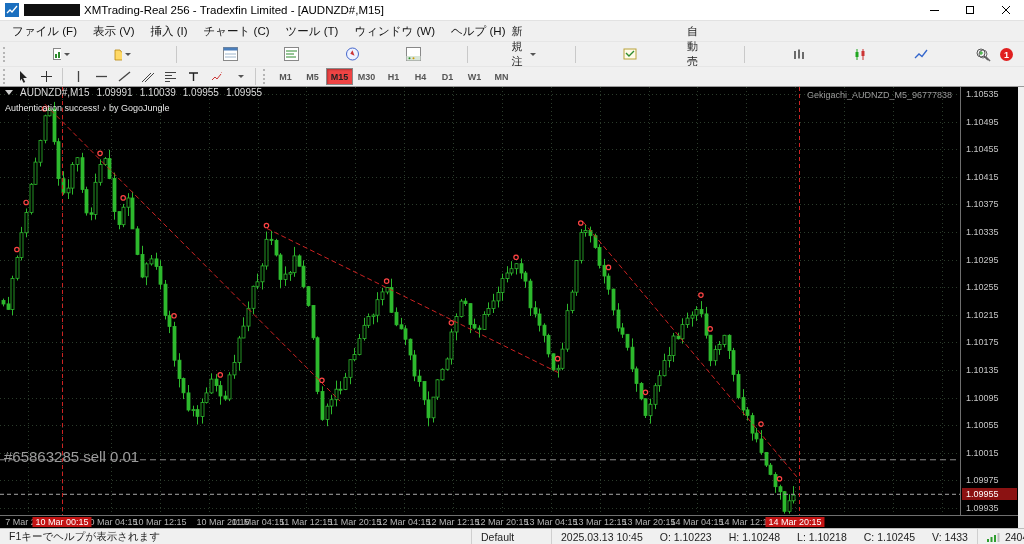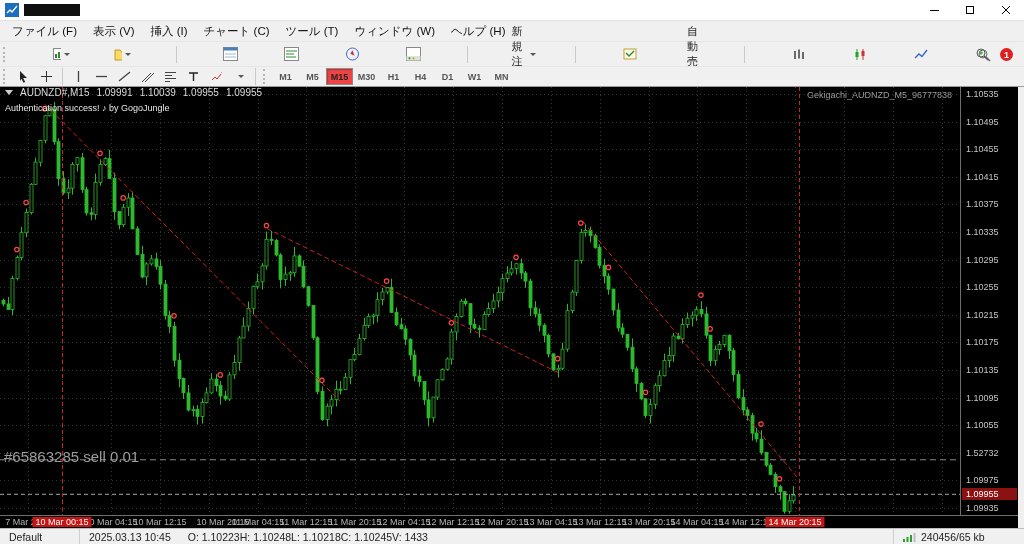--- a/index.html
+++ b/index.html
@@ -76,20 +76,21 @@
 </style>
 </head>
 <body>
 
 <div class="title-bar">
   <svg class="app-icon" viewBox="0 0 14 14">
     <rect width="14" height="14" fill="#1a6fbf"></rect>
     <path d="M2 10l3-3 2 2 5-6" stroke="#fff" stroke-width="1.3" fill="none"></path>
   </svg>
   <div class="redacted"></div>
+  <span class="title-text">XMTrading-Real 256 - Tradexfin Limited - [AUDNZD#,M15]</span>
   <div class="tb-spacer"></div>
   <button class="win-btn">
       <span class="min-glyph"></span>
     </button>
   <button class="win-btn">
       <span class="max-glyph"></span>
     </button>
   <button class="win-btn">
     <svg class="close-glyph" width="10" height="10">
         <line x1="1" y1="1" x2="9" y2="9"></line>
@@ -599,21 +600,21 @@
       <span class="price-label" style="top: 84.7419px;">1.10415</span>
       <span class="price-label" style="top: 112.355px;">1.10375</span>
       <span class="price-label" style="top: 139.968px;">1.10335</span>
       <span class="price-label" style="top: 167.581px;">1.10295</span>
       <span class="price-label" style="top: 195.194px;">1.10255</span>
       <span class="price-label" style="top: 222.806px;">1.10215</span>
       <span class="price-label" style="top: 250.419px;">1.10175</span>
       <span class="price-label" style="top: 278.032px;">1.10135</span>
       <span class="price-label" style="top: 305.645px;">1.10095</span>
       <span class="price-label" style="top: 333.258px;">1.10055</span>
-      <span class="price-label" style="top: 360.871px;">1.52732</span>
+      <span class="price-label" style="top: 360.871px;">1.10015</span>
       <span class="price-label" style="top: 388.484px;">1.09975</span>
       <span class="price-label" style="top: 416.097px;">1.09935</span>
     </div>
   <div class="time-axis" id="time-axis">
       <span class="time-label" style="left: 28px;">7 Mar 2025</span>
       <span class="time-label hl" style="left: 62px; background: rgb(196, 20, 20);">10 Mar 00:15</span>
       <span class="time-label" style="left: 111px;">10 Mar 04:15</span>
       <span class="time-label" style="left: 160px;">10 Mar 12:15</span>
       <span class="time-label" style="left: 223px; text-align: right;">10 Mar 20:15</span>
       <span class="time-label" style="left: 258px;">11 Mar 04:15</span>
@@ -626,24 +627,25 @@
       <span class="time-label" style="left: 600px;">13 Mar 12:15</span>
       <span class="time-label" style="left: 649px;">13 Mar 20:15</span>
       <span class="time-label" style="left: 697px;">14 Mar 04:15</span>
       <span class="time-label" style="left: 746px;">14 Mar 12:15</span>
       <span class="time-label hl" style="left: 795px; background: rgb(196, 20, 20);">14 Mar 20:15</span>
     </div>
   <div class="right-frame"></div>
 </div>
 
 <div class="status-bar">
+  <div class="ss ss-help">F1キーでヘルプが表示されます</div>
   <div class="ss ss-profile">Default</div>
   <div class="ss ss-quote">
     <span>2025.03.13 10:45</span>
-    <span id="status-ohlcv" style="display:flex;">
+    <span id="status-ohlcv" style="display:flex;gap:17px;">
         <span>O: 1.10223</span>
         <span>H: 1.10248</span>
         <span>L: 1.10218</span>
         <span>C: 1.10245</span>
         <span>V: 1433</span>
       </span>
   </div>
   <div class="ss ss-traffic">
     <svg width="13" height="10">
         <rect x="0" y="7" width="2" height="3" fill="#2e9e2e"></rect>

